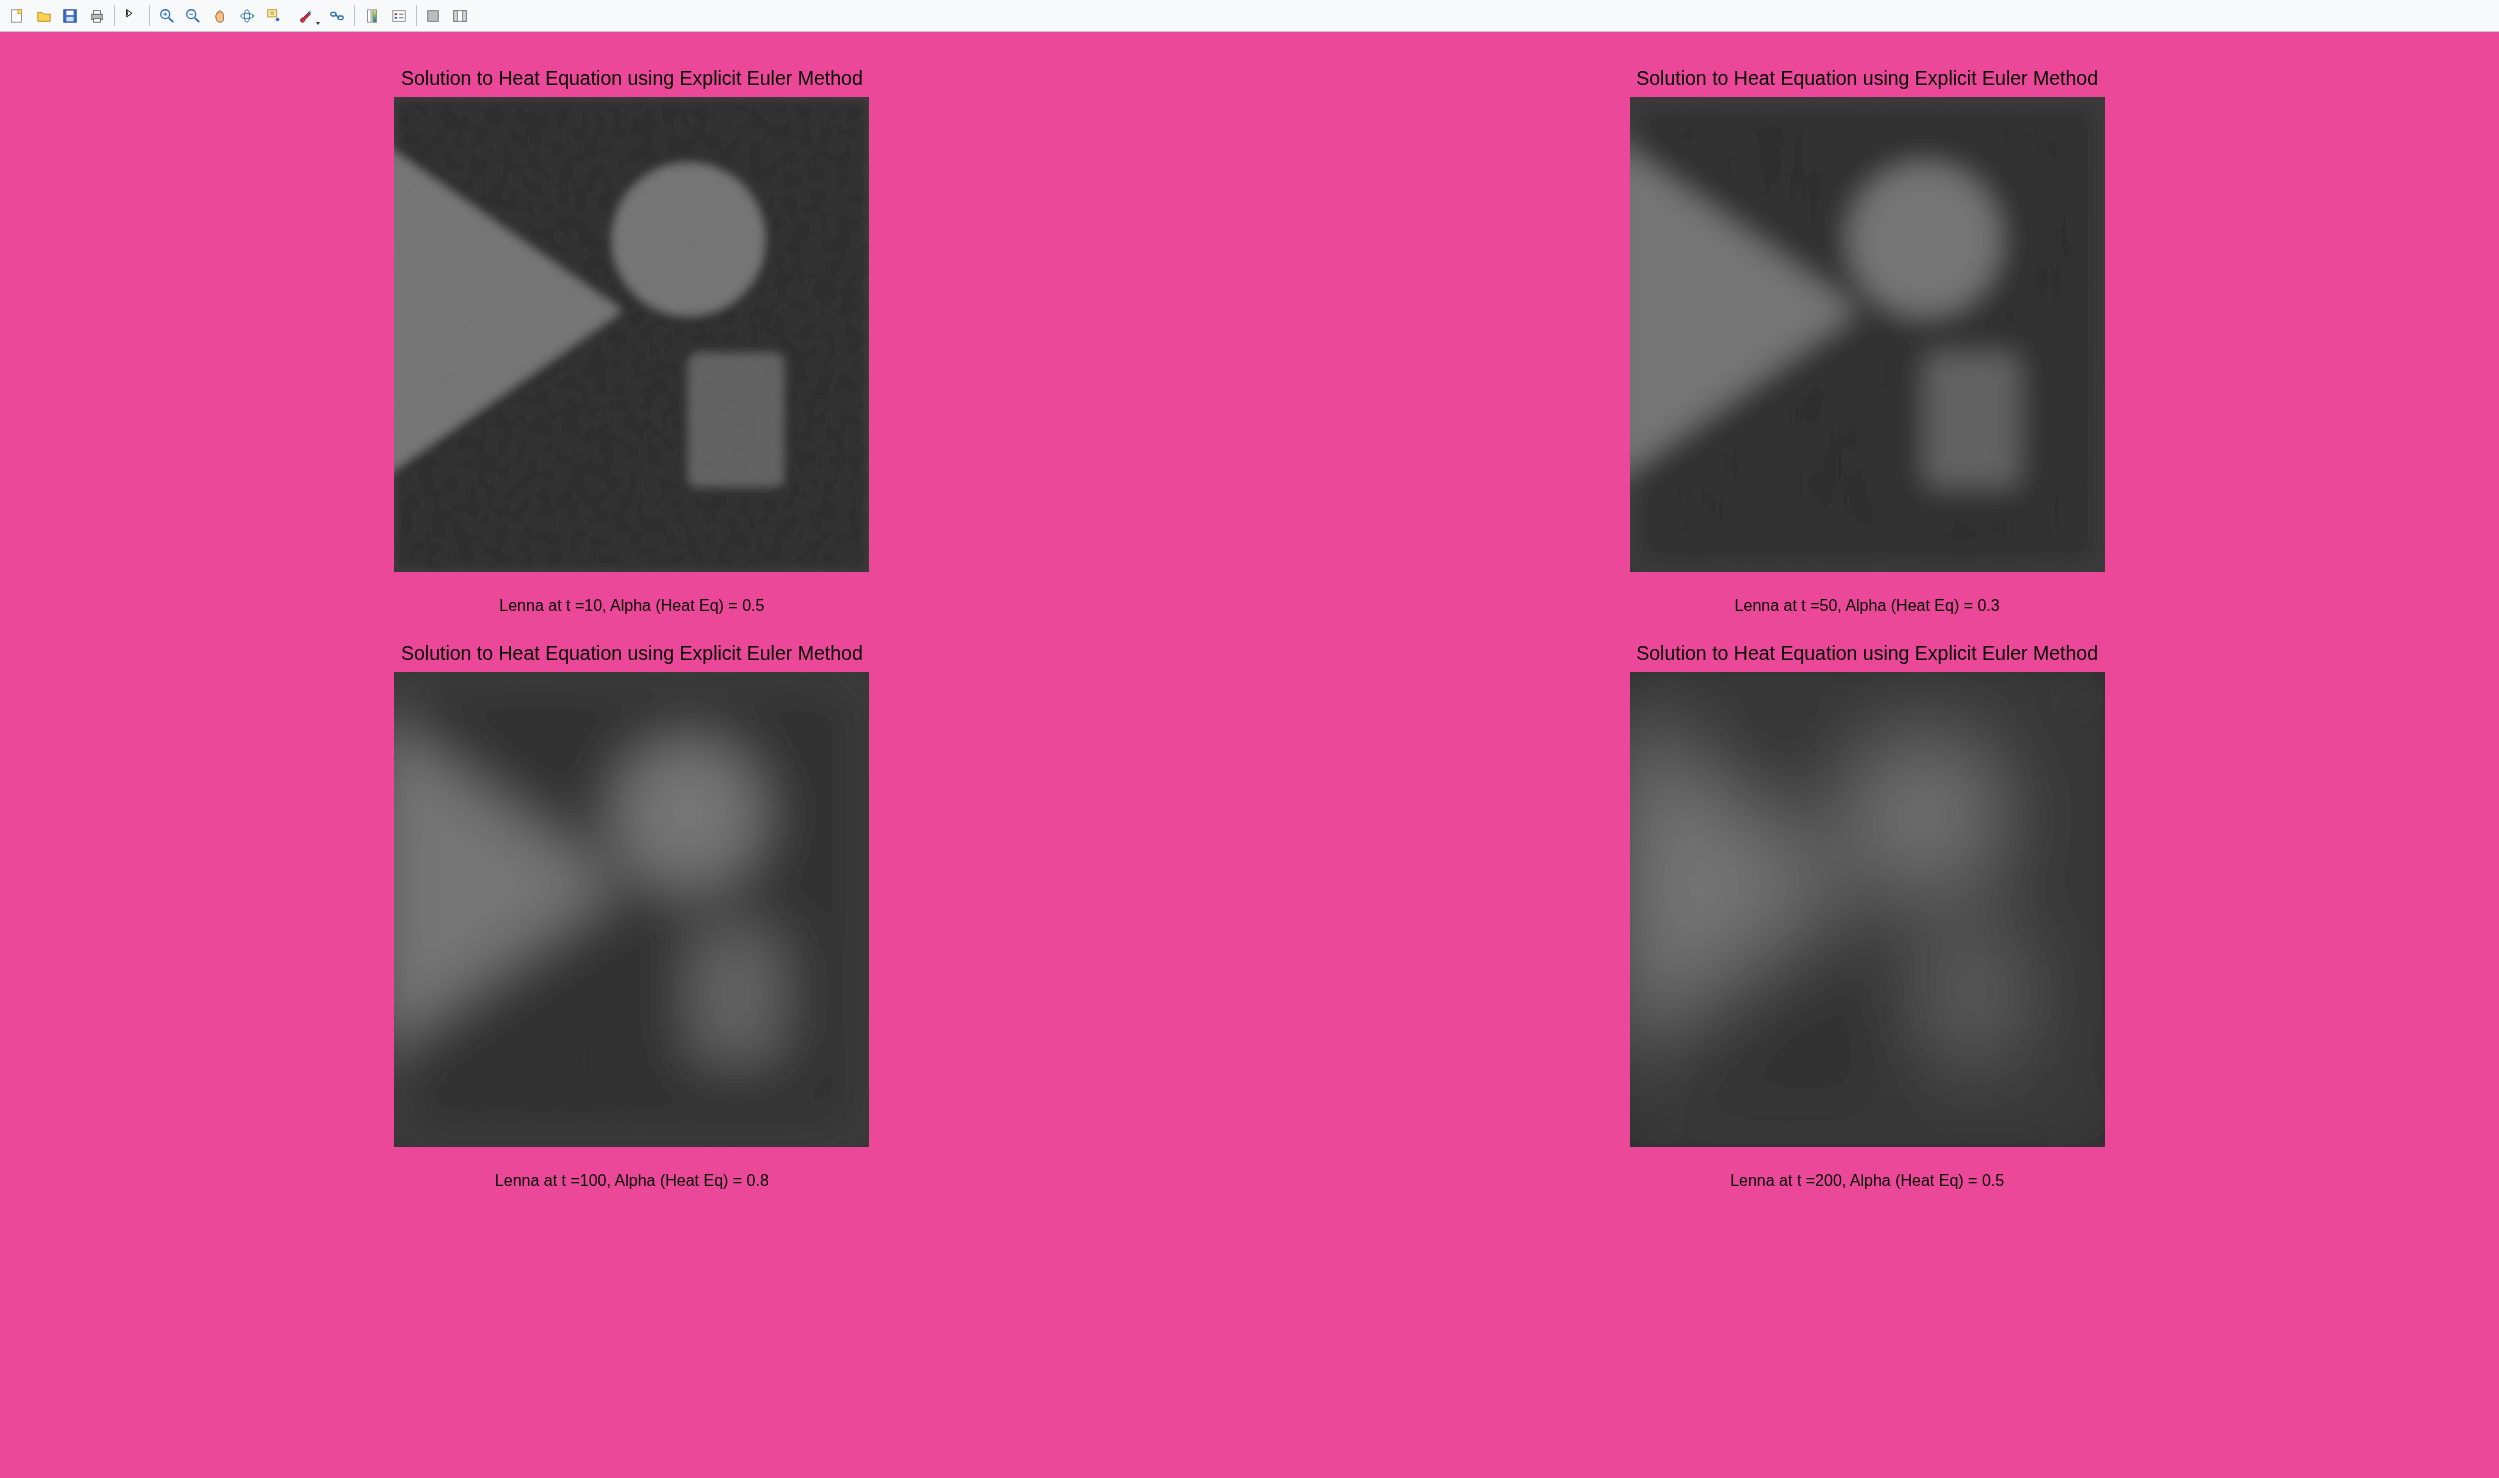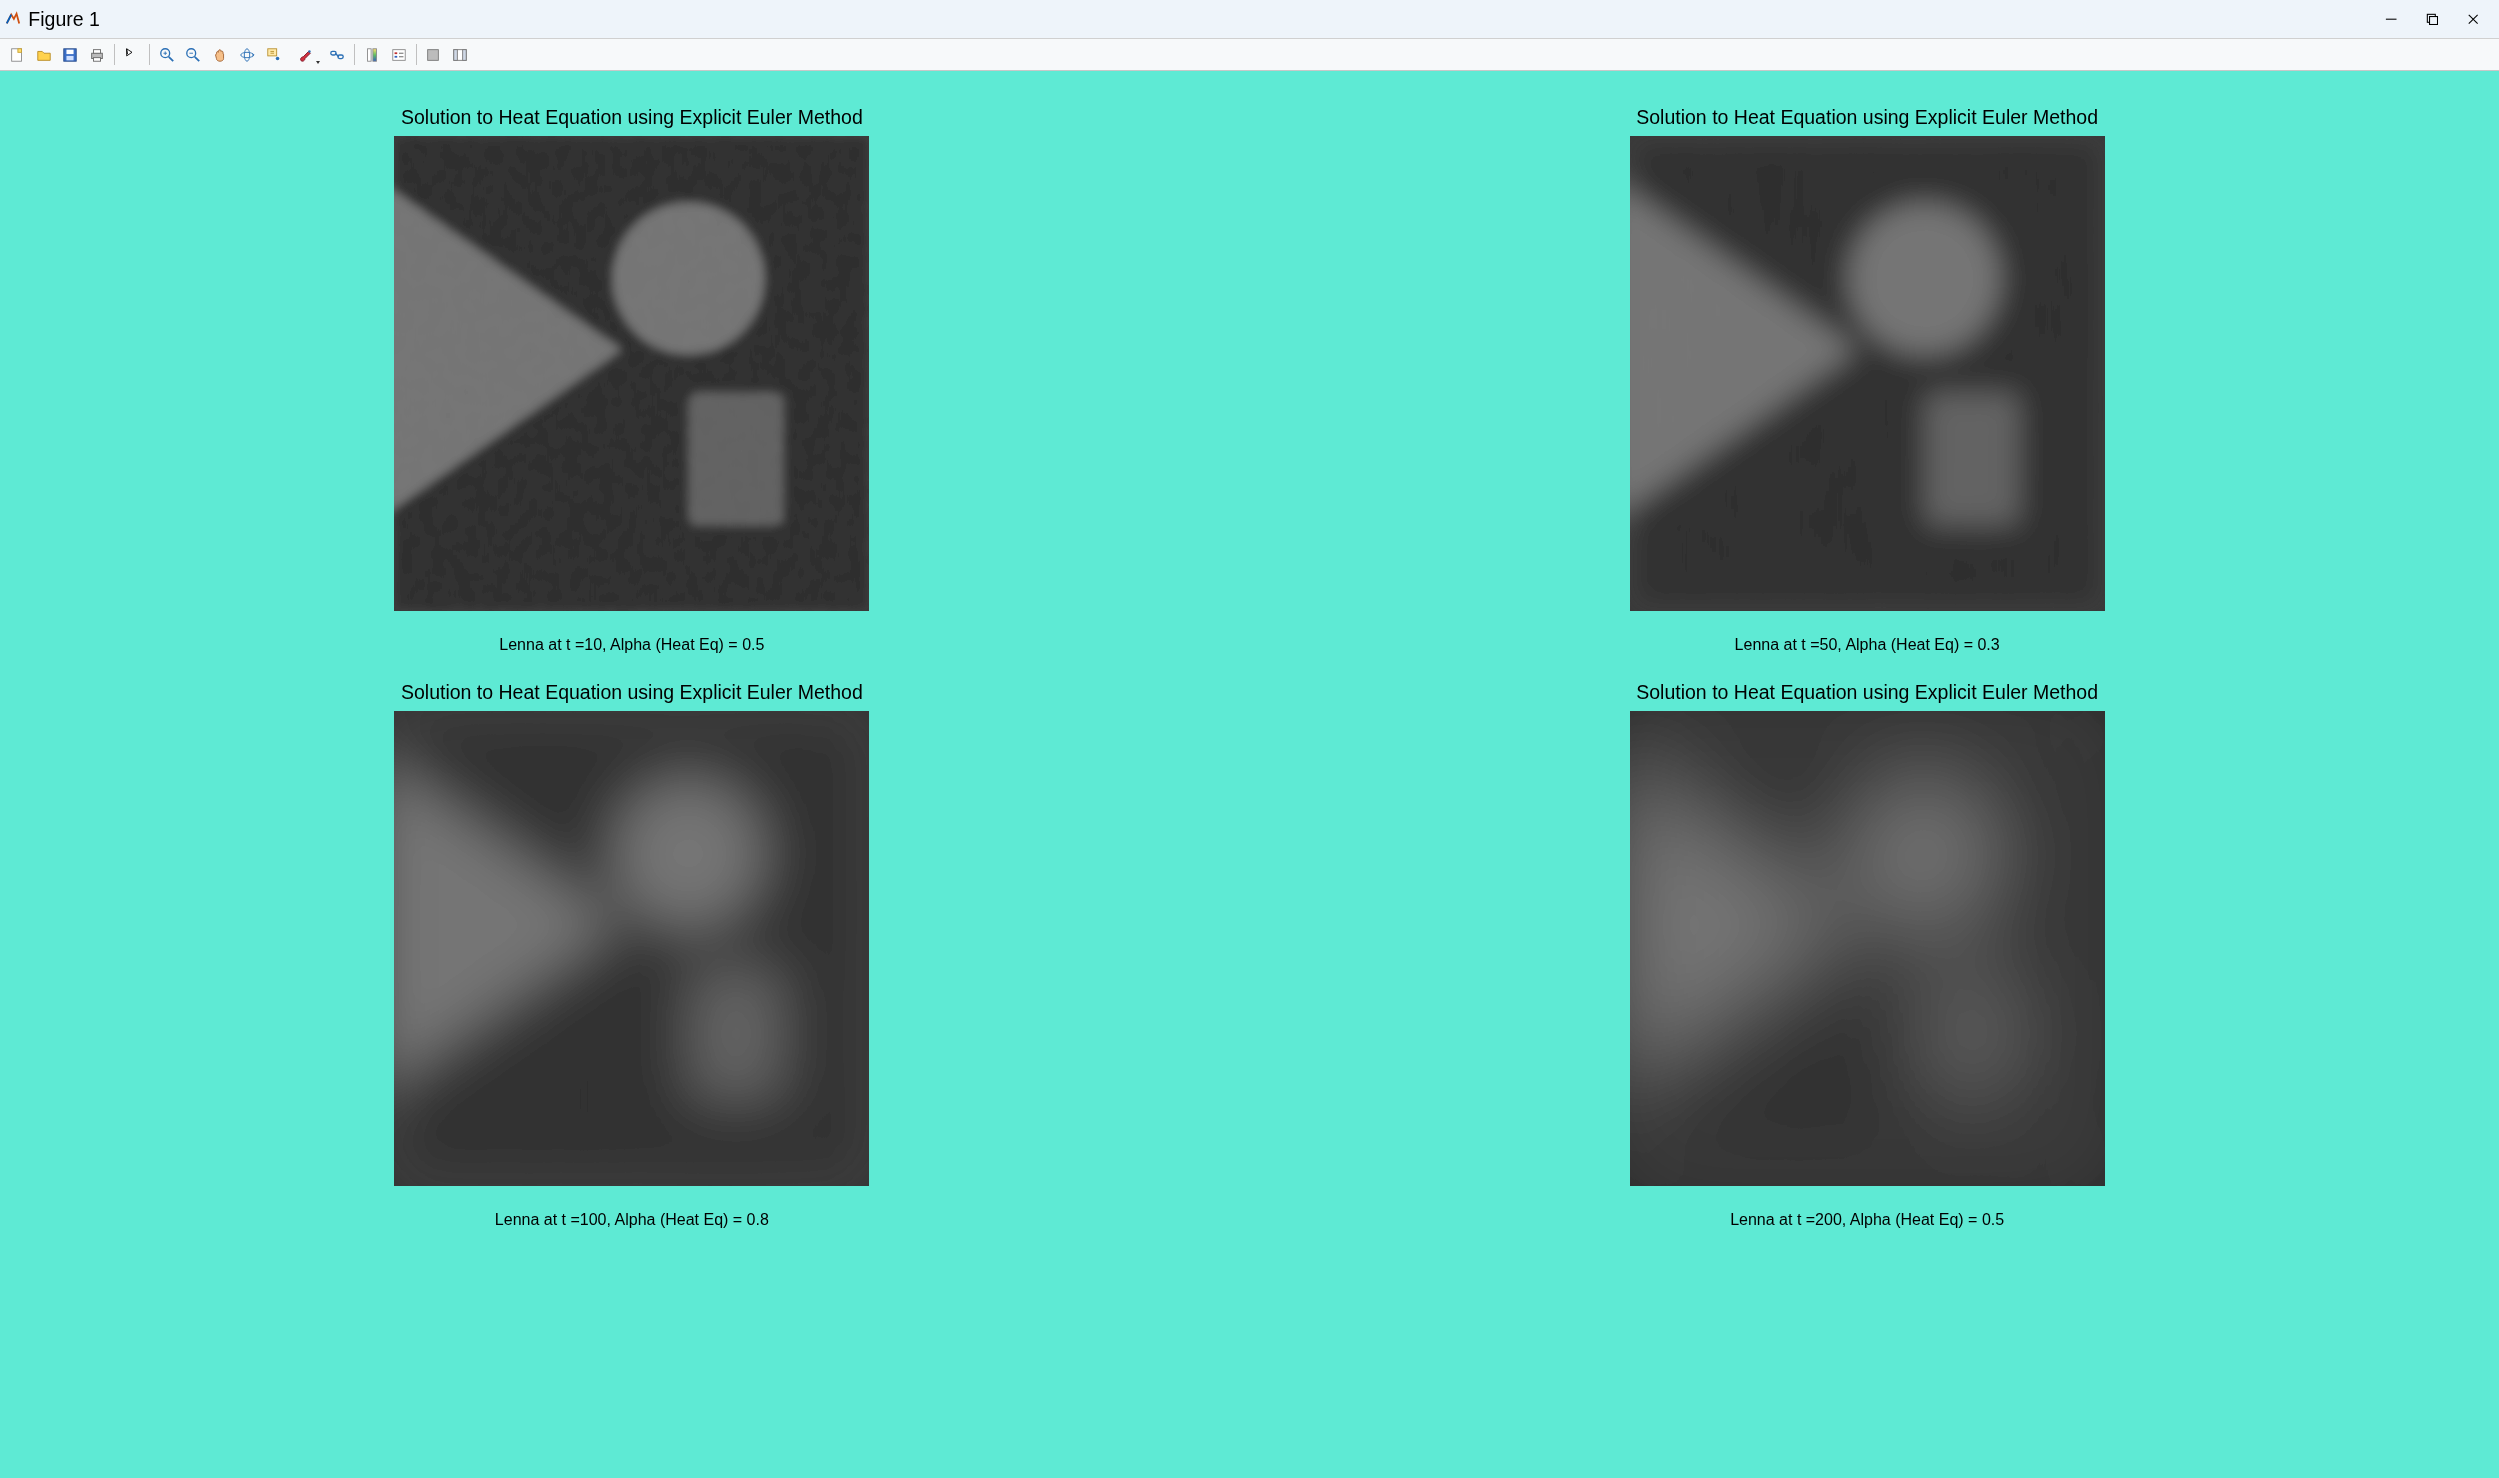--- a/index.html
+++ b/index.html
@@ -11,60 +11,33 @@
   .titlebar .spacer { flex:1; }
   .win-btn { width:41px; height:28px; display:flex; align-items:center; justify-content:center; }
   .win-btn svg { stroke:#000; }
   .menubar { display:flex; align-items:center; height:30px; background:#fff; border-bottom:0.9px solid #d0d0d0; padding:0 3.5px; font-size:17.7px; }
   .menubar .menu-item { padding:1.8px 7px; cursor:default; }
   .toolbar { display:flex; align-items:center; height:32px; background:#f7f9fa; border-bottom:0.9px solid #c8c8c8; padding:0 3.5px; }
   .toolbar .tbtn { width:25px; height:25px; display:flex; align-items:center; justify-content:center; margin:0 0.9px; border:0.9px solid transparent; }
   .toolbar .sep { width:0.9px; height:21px; background:#c0c0c0; margin:0 3.5px; }
   .toolbar .tbtn.drop { width:35px; position:relative; }
   .toolbar .drop-arrow { position:absolute; right:1.8px; bottom:1.8px; width:0; height:0; border-left:2.7px solid transparent; border-right:2.7px solid transparent; border-top:3.5px solid #333; }
-  .figure-area { flex:1; background:#5eead4; overflow:auto; padding:35px 17.7px 17.7px 17.7px; }
+  .figure-area { flex:1; background:#ec4899; overflow:auto; padding:35px 17.7px 17.7px 17.7px; }
   .sub-grid { display:grid; grid-template-columns:1fr 1fr; grid-template-rows:1fr 1fr; gap:26.6px; max-width:2444px; margin:0 auto; }
   .subplot { display:flex; flex-direction:column; align-items:center; }
   .sub-title { font-size:19.5px; color:#000; margin-bottom:7px; }
   .sub-xlabel { font-size:16px; color:#000; margin-top:25px; }
   .img-box { width:475px; height:475px; background:#1a1a1a; position:relative; overflow:hidden; }
   .img-box svg { width:100%; height:100%; }
 </style>
 </head>
 <body>
 
 <div class="window">
 
-  <div class="titlebar">
-    <span class="app-icon">
-      <svg viewBox="0 0 18 18">
-          <path d="M2 14 L7 4 L10 9 L13 3 L16 14" fill="none" stroke="#d05010" stroke-width="2"></path>
-          <path d="M2 14 L7 4" stroke="#0060c0" stroke-width="2" fill="none"></path>
-        </svg>
-    </span>
-    <span class="title">Figure 1</span>
-    <span class="spacer"></span>
-    <span class="win-btn">
-        <svg width="12.4" height="12.4" viewBox="0 0 14 14">
-          <line x1="1" y1="7" x2="13" y2="7" stroke-width="1.2"></line>
-        </svg>
-      </span>
-    <span class="win-btn">
-        <svg width="12.4" height="12.4" viewBox="0 0 14 14">
-          <rect x="1.5" y="1.5" width="9" height="9" fill="none" stroke-width="1.2"></rect>
-          <rect x="4" y="4" width="9" height="9" fill="#eef4fa" stroke-width="1.2"></rect>
-        </svg>
-      </span>
-    <span class="win-btn">
-        <svg width="12.4" height="12.4" viewBox="0 0 14 14">
-          <line x1="2" y1="2" x2="12" y2="12" stroke-width="1.2"></line>
-          <line x1="12" y1="2" x2="2" y2="12" stroke-width="1.2"></line>
-        </svg>
-      </span>
-  </div>
 
 
   <div class="toolbar">
     <span class="tbtn">
       <svg width="16" height="16" viewBox="0 0 18 18">
           <rect x="3" y="2" width="11" height="14" fill="#fff" stroke="#888"></rect>
           <rect x="10" y="2" width="4" height="4" fill="#ffe070" stroke="#c9a030"></rect>
         </svg>
     </span>
     <span class="tbtn">

